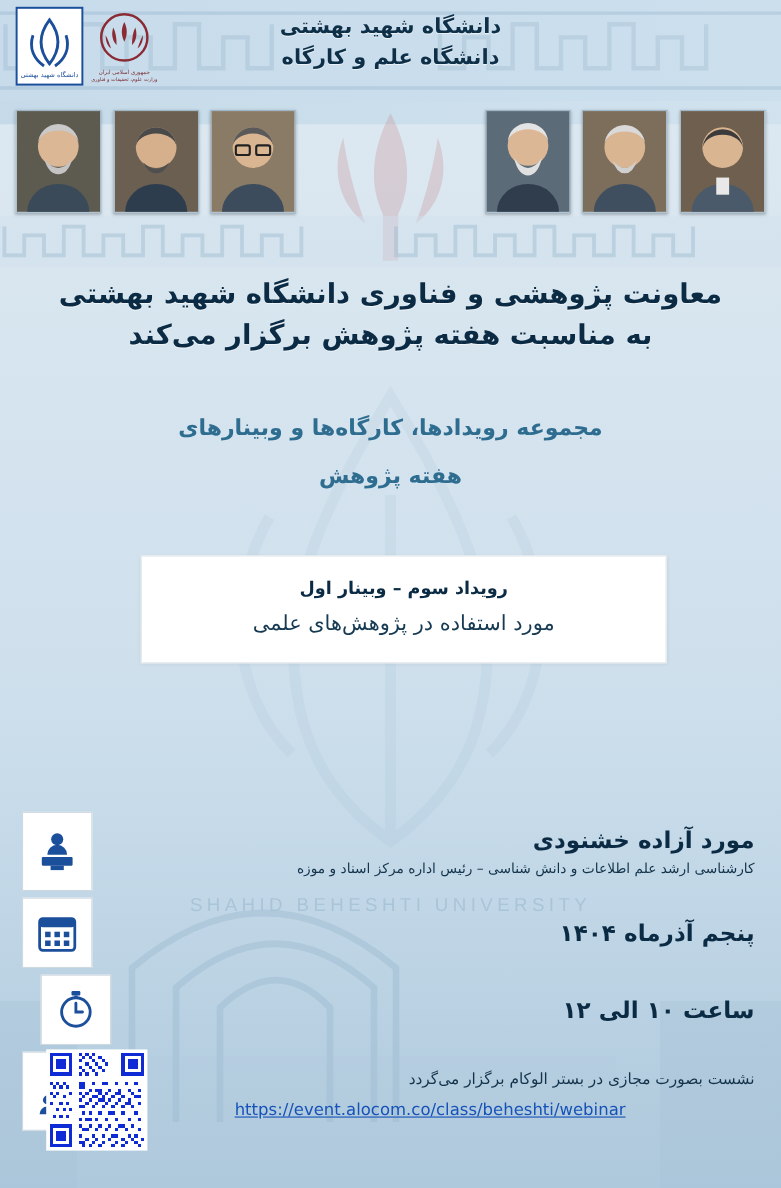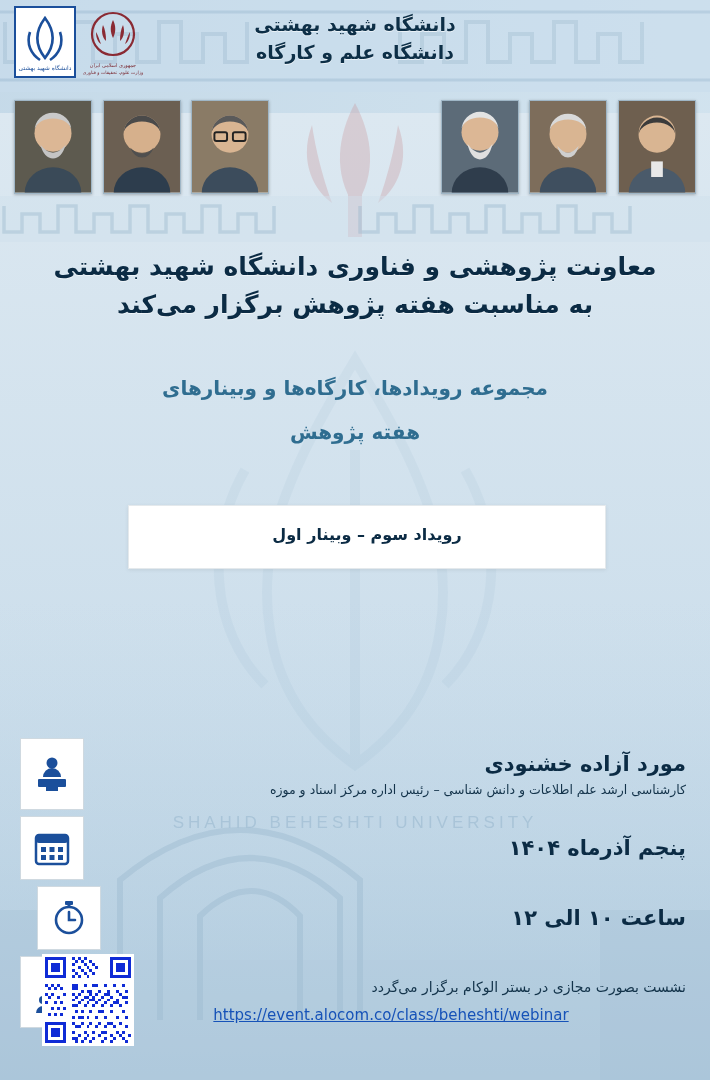--- a/index.html
+++ b/index.html
@@ -230,21 +230,21 @@
     border: 1px solid #cfd9e0;
     box-sizing: border-box;
     display: flex;
     align-items: center;
     justify-content: center;
     flex: 0 0 auto;
   }
   .icon-box.tall { height: 72px; }
   .row.r2 { margin-top: 4px; }
   .row.r3 { margin-top: 4px; padding-left: 17px; }
-  .row.r4 { margin-top: 4px; align-items: flex-end; }
+  .row.r4 { margin-top: 4px; align-items: center; }
   .row.r4 .texts { padding-top: 6px; }
   .row.r4 .t-main {
     font-size: 14px;
     font-weight: normal;
     line-height: 26px;
     color: #13334a;
   }
   .link {
     display: block;
     color: #1652b8;
@@ -438,20 +438,21 @@
     <div>به مناسبت هفته پژوهش برگزار می‌کند</div>
   </div>
 
   <div class="sub-title">
     <div>مجموعه رویدادها، کارگاه‌ها و وبینارهای</div>
     <div>هفته پژوهش</div>
   </div>
 
   <div class="event-box">
     <div class="ev-line1">رویداد سوم – وبینار اول</div>
+    <div class="ev-line3">مورد استفاده در پژوهش‌های علمی</div>
   </div>
 
   <div class="details">
 
     <div class="row r1">
       <div class="texts">
         <div class="t-main">مورد آزاده خشنودی</div>
         <div class="t-sub">کارشناسی ارشد علم اطلاعات و دانش شناسی – رئیس اداره مرکز اسناد و موزه</div>
       </div>
       <div class="icon-box tall">

